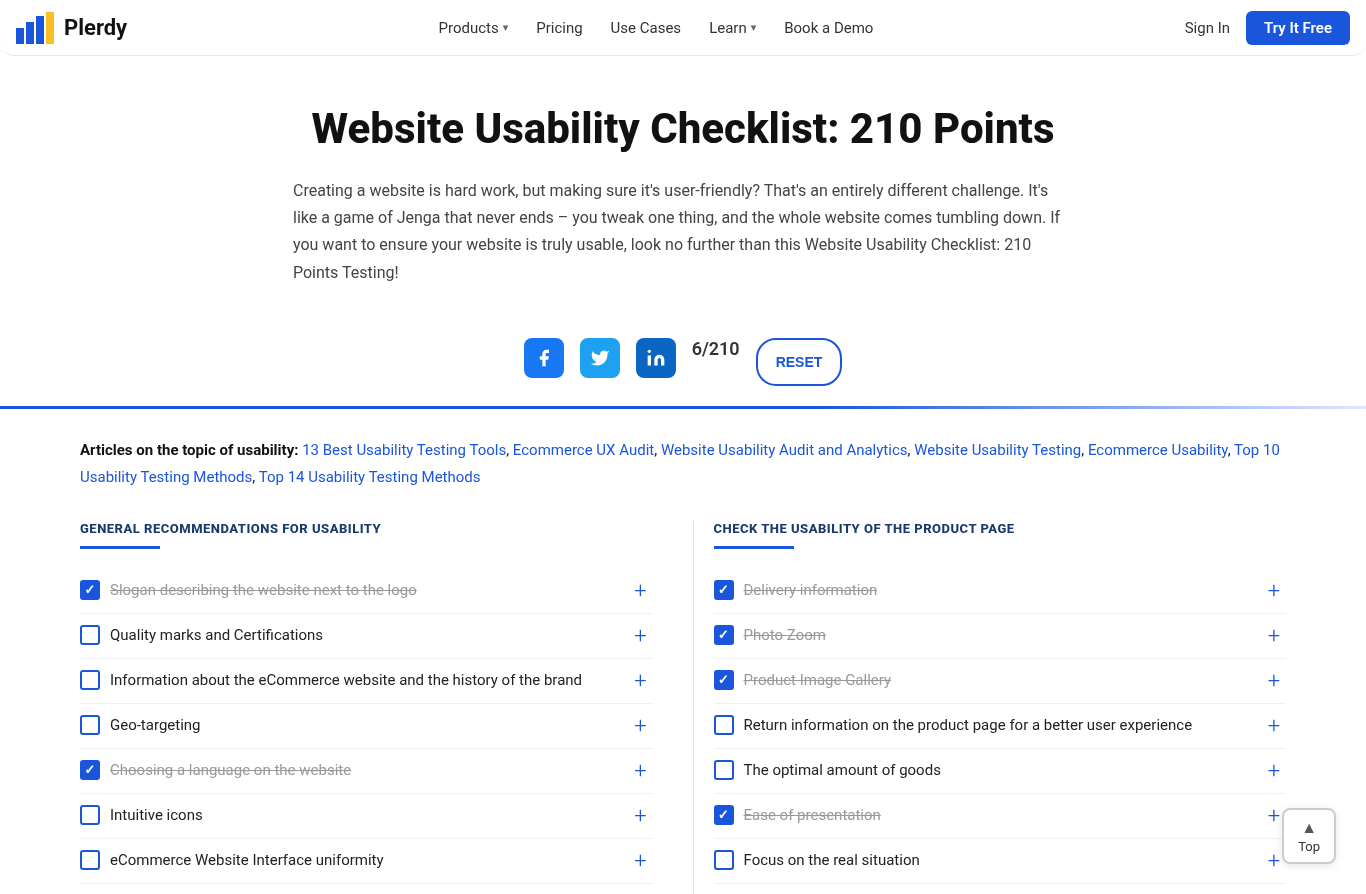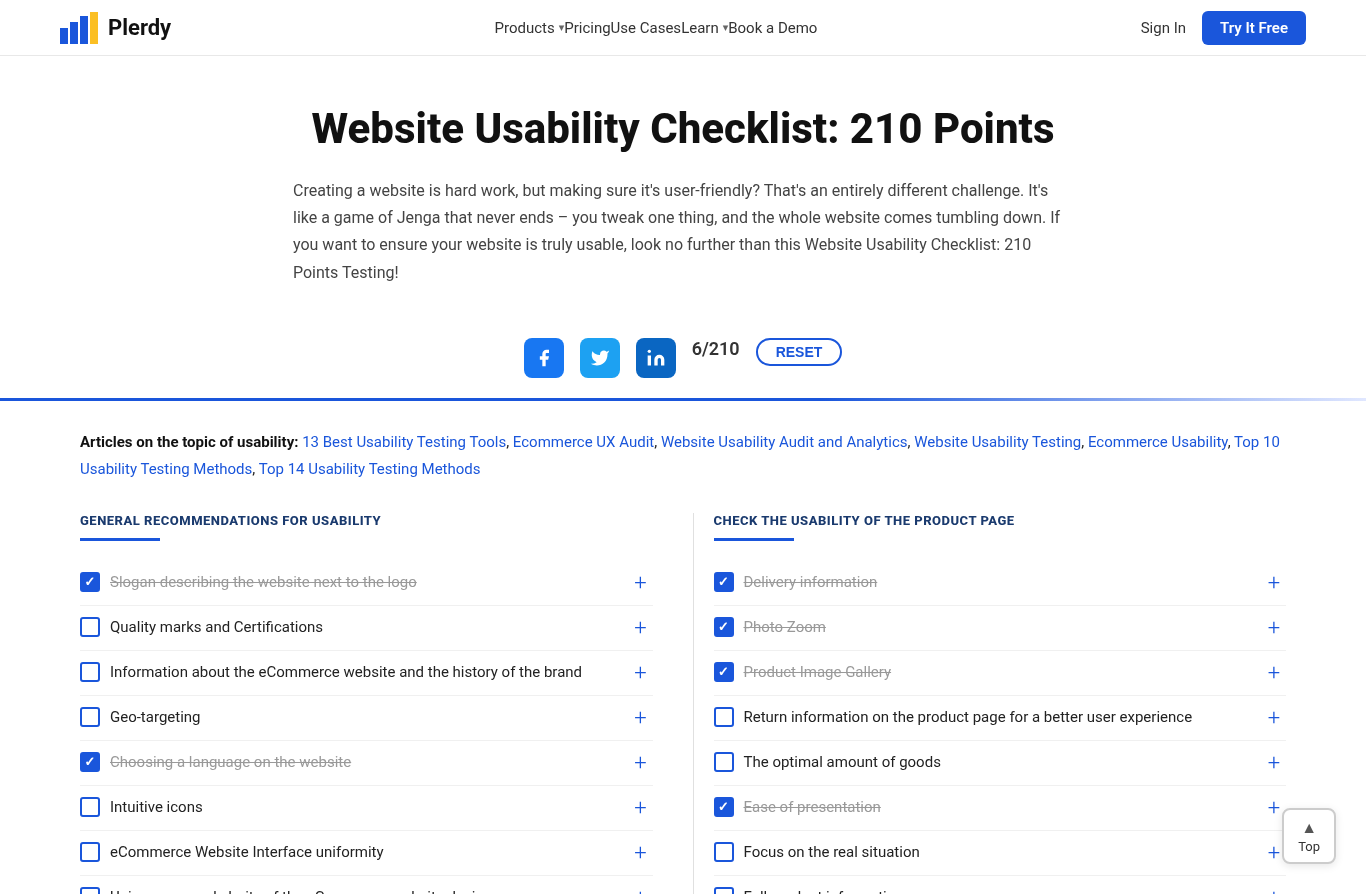--- a/index.html
+++ b/index.html
@@ -1,26 +1,26 @@
 <!DOCTYPE html>
 <html><head>
   <meta charset="utf-8">
   <style>
     * { box-sizing: border-box; margin: 0; padding: 0; }
     body { font-family: -apple-system, BlinkMacSystemFont, 'Segoe UI', Roboto, sans-serif; color: #222; background: #fff; }
 
     
     nav {
       display: flex; align-items: center; justify-content: space-between;
-      padding: 0 60px; height: 56px; border-bottom: 1px solid #e8e8e8;
-      position: sticky; top: 0; background: #fff; z-index: 100;
+      padding: 0 16px; height: 56px; border-bottom: 1px solid #e8e8e8;
+      position: sticky; top: 0; background: #fff; z-index: 100; border-radius: 14px;
     }
     .nav-logo { display: flex; align-items: center; gap: 6px; text-decoration: none; }
     .nav-logo-icon { width: 42px; height: 32px; }
-    .nav-center { display: flex; align-items: center; }
+    .nav-center { display: flex; align-items: center; gap: 28px; }
     .nav-link {
       font-size: 15px; color: #333; text-decoration: none; cursor: pointer;
       display: flex; align-items: center; gap: 4px;
     }
     .nav-right { display: flex; align-items: center; gap: 16px; }
     .sign-in-btn { font-size: 15px; color: #333; text-decoration: none; cursor: pointer; }
     .try-free-btn {
       background: #1a56db; color: #fff; padding: 8px 18px; border-radius: 6px;
       font-size: 15px; font-weight: 600; cursor: pointer; border: none; text-decoration: none;
     }
@@ -40,21 +40,21 @@
       width: 40px; height: 40px; border-radius: 8px;
       display: flex; align-items: center; justify-content: center;
       font-size: 20px; cursor: pointer; text-decoration: none;
     }
     .social-fb { background: #1877f2; color: #fff; }
     .social-tw { background: #1da1f2; color: #fff; }
     .social-li { background: #0a66c2; color: #fff; }
     .counter { font-size: 18px; font-weight: 600; color: #333; }
     .reset-btn {
       border: 2px solid #1a56db; color: #1a56db; background: #fff;
-      border-radius: 20px; padding: 4px 18px; font-size: 14px; font-weight: 600;
+      border-radius: 20px; padding: 14px 18px; font-size: 14px; font-weight: 600;
       cursor: pointer;
     }
 
     
     .divider { height: 3px; background: linear-gradient(to right, #1a56db 60%, #e0e7ff); margin: 0; }
 
     
     .articles-section { padding: 28px 80px 10px; font-size: 15px; line-height: 1.8; }
     .articles-section .label { font-weight: 700; color: #111; }
     .articles-section a { color: #1a56db; text-decoration: none; }

